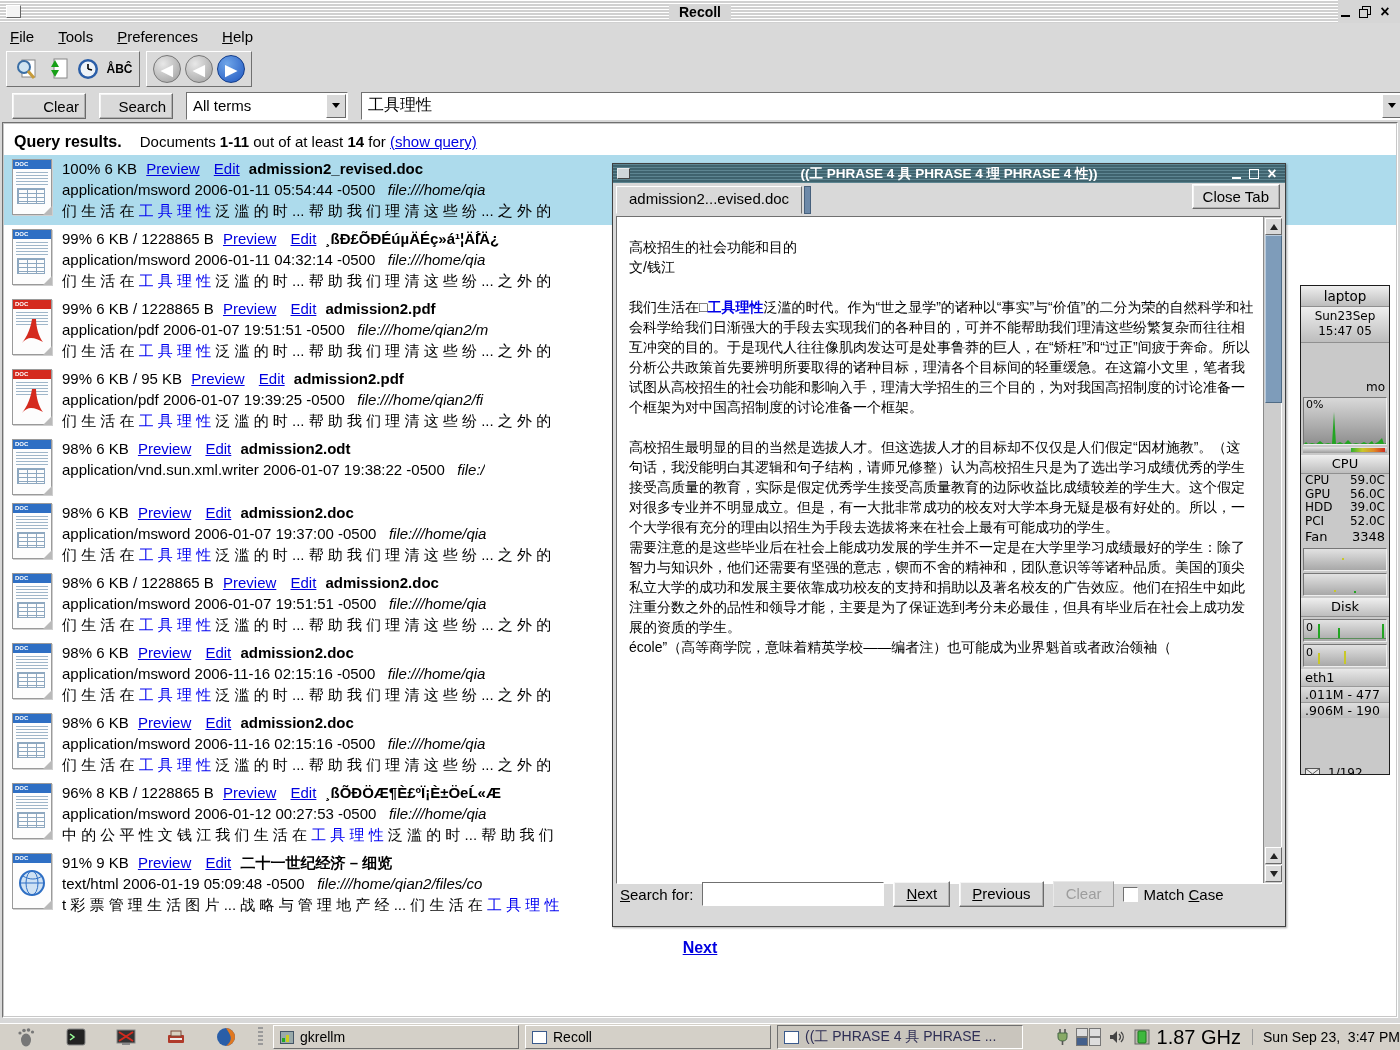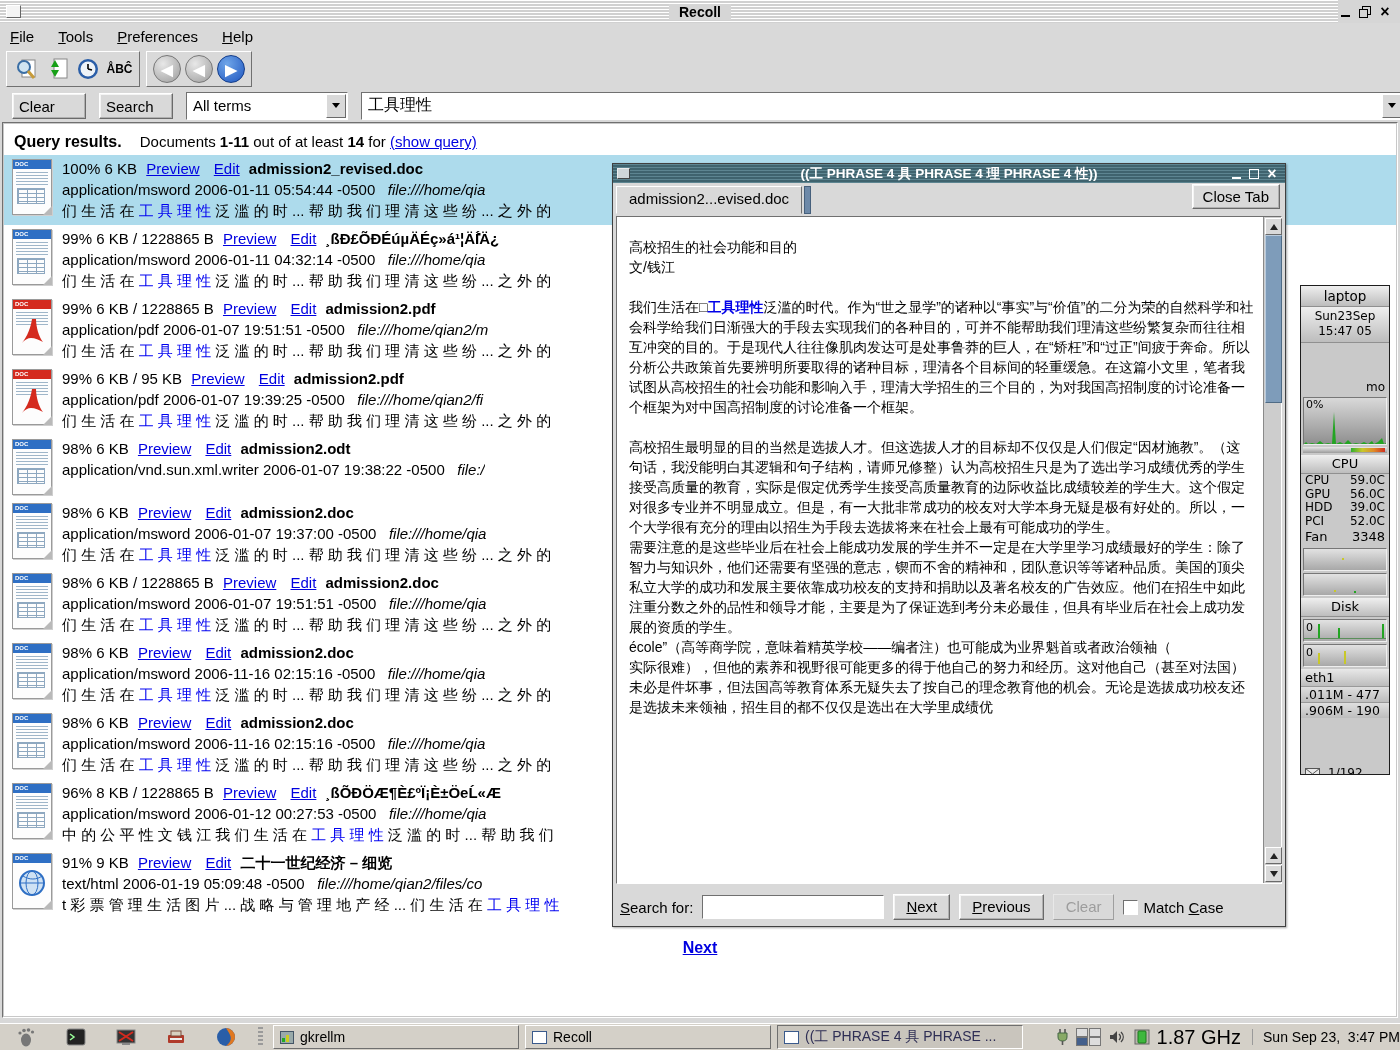--- a/index.html
+++ b/index.html
@@ -3,21 +3,21 @@
 <meta charset="utf-8">
 <style>
   html,body{margin:0;padding:0;}
   body{width:1400px;height:1050px;position:relative;background:#d8d8d8;overflow:hidden;
        font-family:"Liberation Sans",sans-serif;color:#000;}
   .abs{position:absolute;}
   
   .raised{border:1px solid;border-color:#ffffff #707070 #707070 #ffffff;background:#d9d9d9;}
   .btn{border:1px solid;border-color:#ffffff #6a6a6a #6a6a6a #ffffff;background:#d9d9d9;
        box-shadow:inset -1px -1px 0 #b0b0b0, inset 1px 1px 0 #f4f4f4;
-       font-size:15px;text-align:left;cursor:default;}
+       font-size:15px;text-align:right;cursor:default;}
   .u{text-decoration:underline;}
   a.lnk{color:#0000e0;text-decoration:underline;cursor:pointer;}
   
   .titlebar{left:0;top:0;width:1400px;height:23px;
     background:repeating-linear-gradient(180deg,#ffffff 0 1px,#d0d0d0 1px 3px);
     border-bottom:1px solid #808080;display:flex;align-items:center;}
   .tb-icon{width:13px;height:11px;margin-left:6px;background:#f4f4f4;
     border:1px solid;border-color:#fff #666 #666 #fff;}
   .tb-title{position:absolute;left:50%;transform:translateX(-50%);
     background:#d6d6d6;padding:0 10px;font-weight:bold;font-size:14px;}
@@ -124,21 +124,21 @@
     border-left:1px solid #8a8a8a;}
   .sb-btn{width:15px;height:15px;margin:1px;background:#d9d9d9;
     border:1px solid;border-color:#fff #6a6a6a #6a6a6a #fff;
     display:flex;align-items:center;justify-content:center;}
   .sb-btn::after{content:"";border:4px solid transparent;}
   .sb-up::after{border-bottom:6px solid #222;margin-top:-4px;}
   .sb-dn::after{border-top:6px solid #222;margin-bottom:-4px;}
   .sb-thumb{position:absolute;left:1px;top:18px;width:15px;height:166px;background:#7e9cba;
     border:1px solid;border-color:#b9cbdd #4f6b85 #4f6b85 #b9cbdd;}
   .sb-bottom{position:absolute;bottom:0;left:0;}
-  .pv-search{position:absolute;left:0;right:0;bottom:0;height:32px;display:flex;
+  .pv-search{position:absolute;left:0;right:0;bottom:13px;height:32px;display:flex;
     align-items:center;gap:9px;font-size:15px;padding-left:4px;}
   .pv-search input{width:172px;height:22px;border:1px solid;border-color:#707070 #fff #fff #707070;
     font-size:15px;font-family:inherit;padding:0 4px;outline:0;}
   .pv-search .btn{height:26px;line-height:24px;padding:0 12px;}
   .btn.disabled{color:#9d9d9d;box-shadow:none;border-color:#e8e8e8 #9f9f9f #9f9f9f #e8e8e8;}
   .cb{width:13px;height:13px;background:#fff;border:1px solid;border-color:#707070 #fff #fff #707070;display:inline-block;vertical-align:-2px;margin-right:5px;}
   
   .gk{left:1300px;top:285px;width:88px;height:488px;background:#c9c9c9;border:1px solid #1d1d1d;
     font-family:"DejaVu Sans",sans-serif;font-size:12px;overflow:hidden;}
   .gk-sec{border-bottom:1px solid #909090;background:linear-gradient(180deg,#efefef,#bdbdbd);}
@@ -537,21 +537,20 @@
 
           <div class="pv-p"><span></span><span class="pv-term"></span><span></span></div>
 
           <div class="pv-p"><span>高校招生最明显的目的当然是选拔人才。但这选拔人才的目标却不仅仅是人们假定“因材施教”。（这句话，我没能明白其逻辑和句子结构，请师兄修整）认为高校招生只是为了选出学习成绩优秀的学生接受高质量的教育，实际是假定优秀学生接受高质量教育的边际收益比成绩较差的学生大。这个假定对很多专业并不明显成立。但是，有一大批非常成功的校友对大学本身无疑是极有好处的。所以，一个大学很有充分的理由以招生为手段去选拔将来在社会上最有可能成功的学生。</span><span class="pv-term"></span><span></span></div>
 
           <div class="pv-p"><span>需要注意的是这些毕业后在社会上能成功发展的学生并不一定是在大学里学习成绩最好的学生：除了智力与知识外，他们还需要有坚强的意志，锲而不舍的精神和，团队意识等等诸种品质。美国的顶尖私立大学的成功和发展主要依靠成功校友的支持和捐助以及著名校友的广告效应。他们在招生中如此注重分数之外的品性和领导才能，主要是为了保证选到考分未必最佳，但具有毕业后在社会上成功发展的资质的学生。</span><span class="pv-term"></span><span></span></div>
 
 
           <div class="pv-p"><span>école”（高等商学院，意味着精英学校——编者注）也可能成为业界魁首或者政治领袖（</span><span class="pv-term"></span><span></span></div>
 
-          <div class="pv-p"><span>实际很难），但他的素养和视野很可能更多的得于他自己的努力和经历。这对他自己（甚至对法国）未必是件坏事，但法国高等教育体系无疑失去了按自己的理念教育他的机会。无论是选拔成功校友还是选拔未来领袖，招生目的都不仅仅是选出在大学里成绩优</span><span class="pv-term"></span><span></span></div>
         </div>
       <div class="pv-sb">
         <div class="sb-btn sb-up"></div>
         <div class="sb-thumb"></div>
         <div class="sb-bottom">
           <div class="sb-btn sb-up"></div>
           <div class="sb-btn sb-dn"></div>
         </div>
       </div>
     </div>

